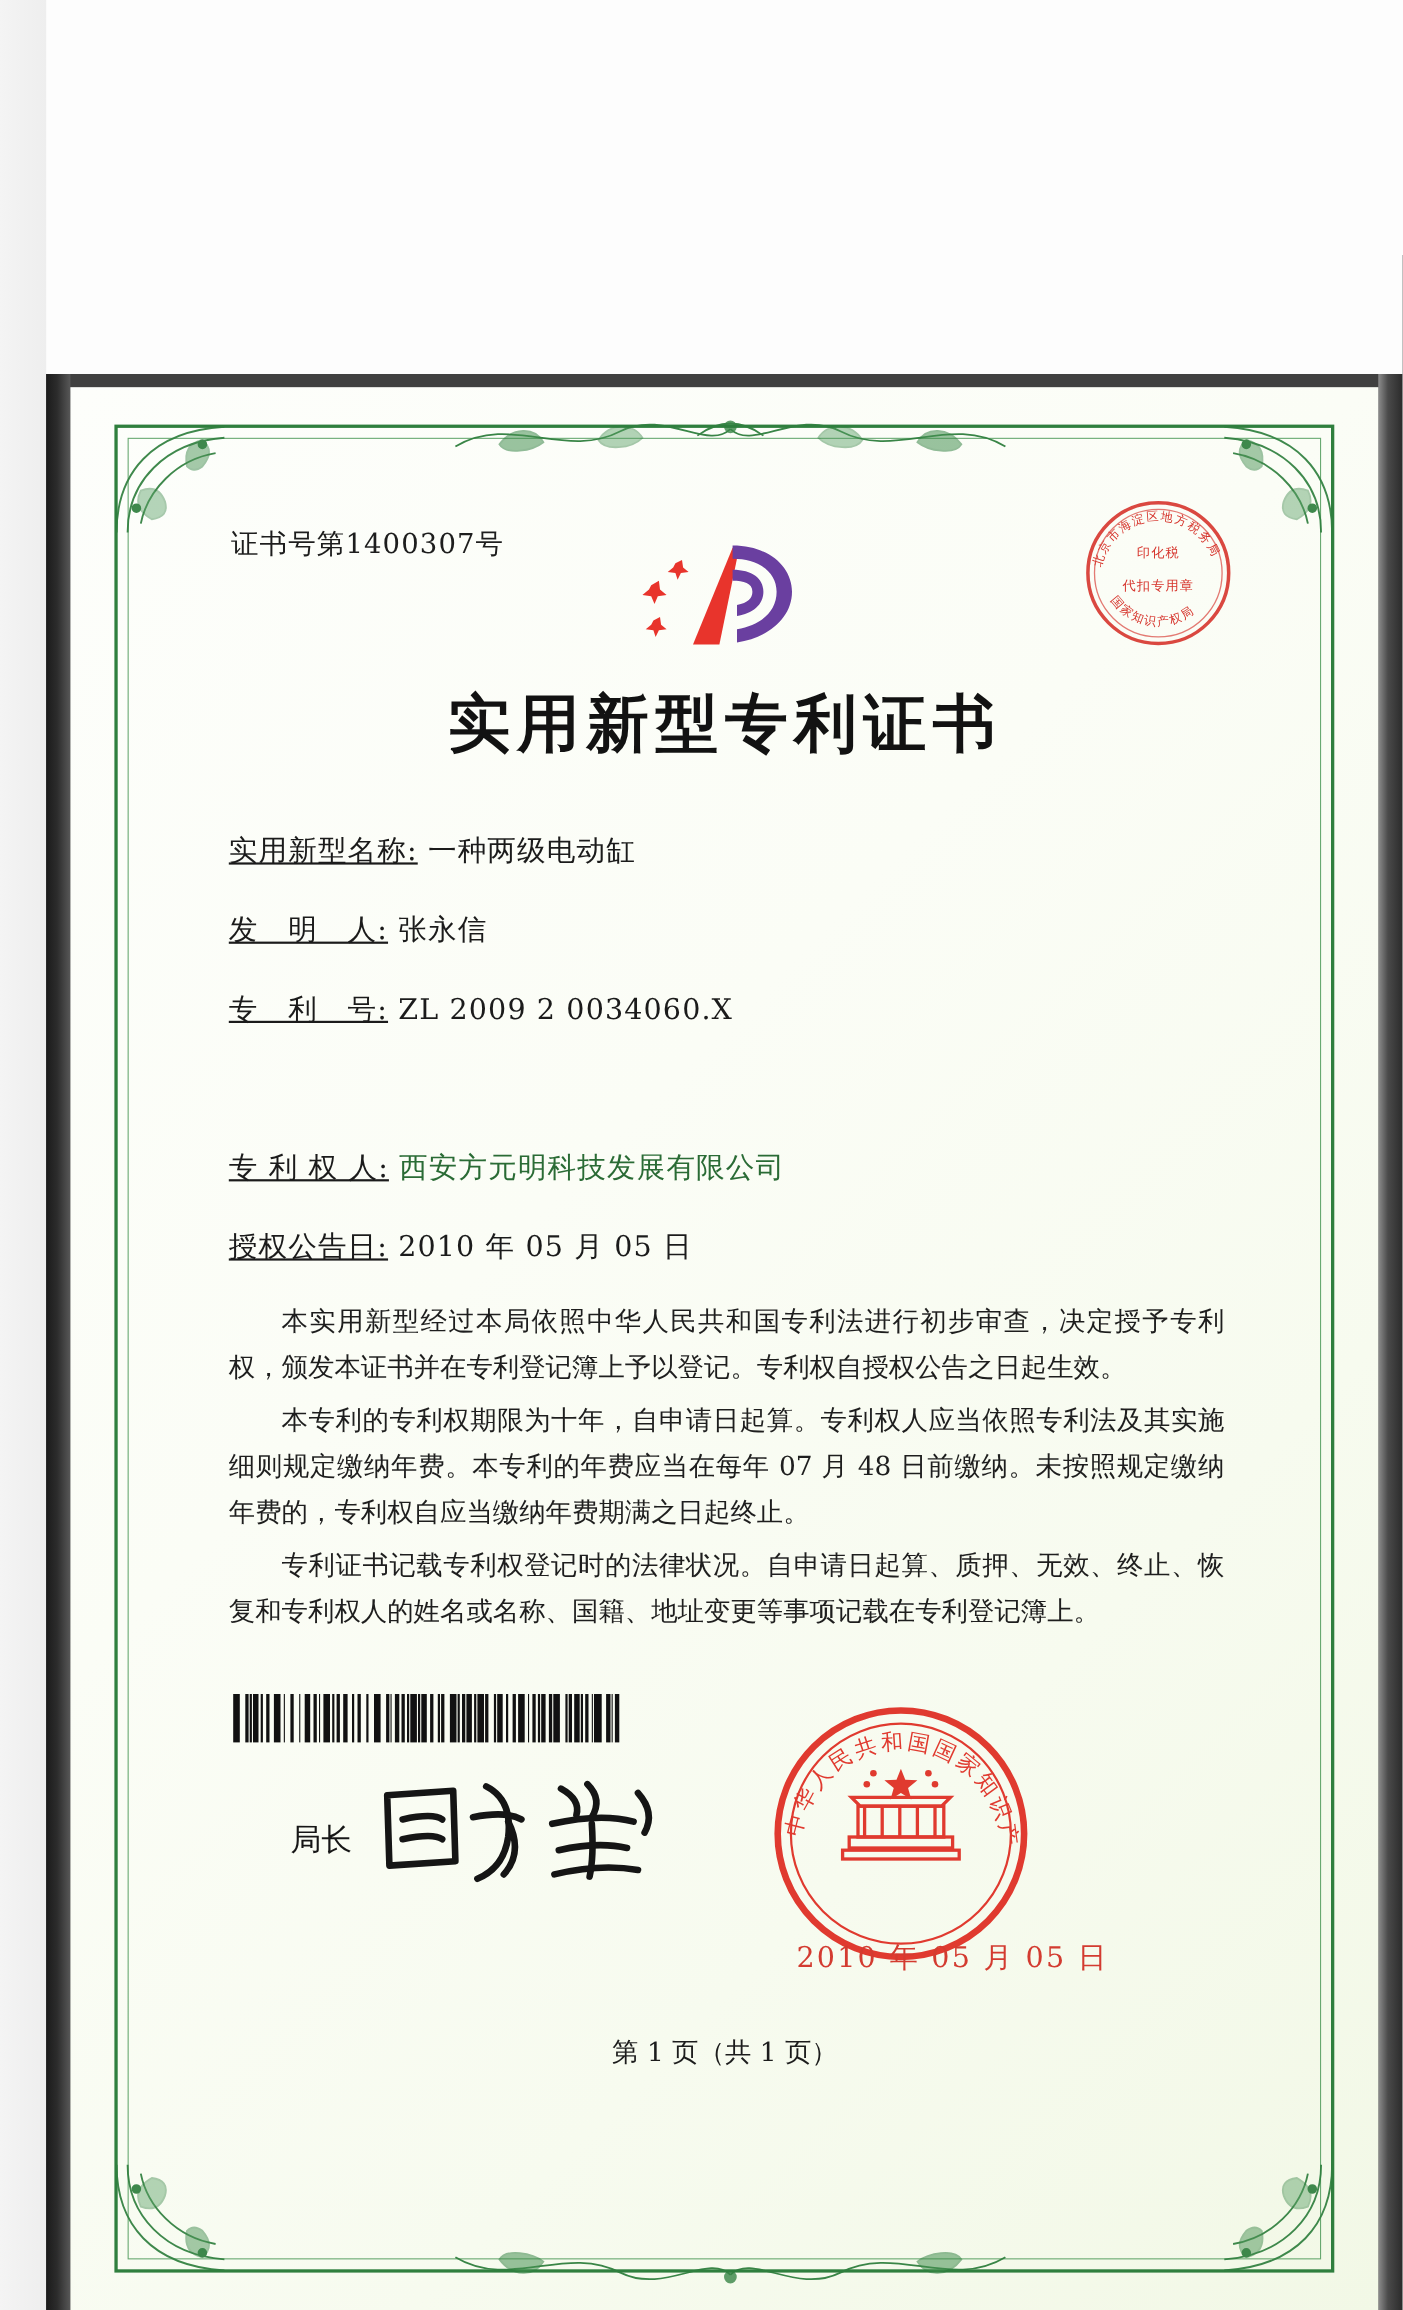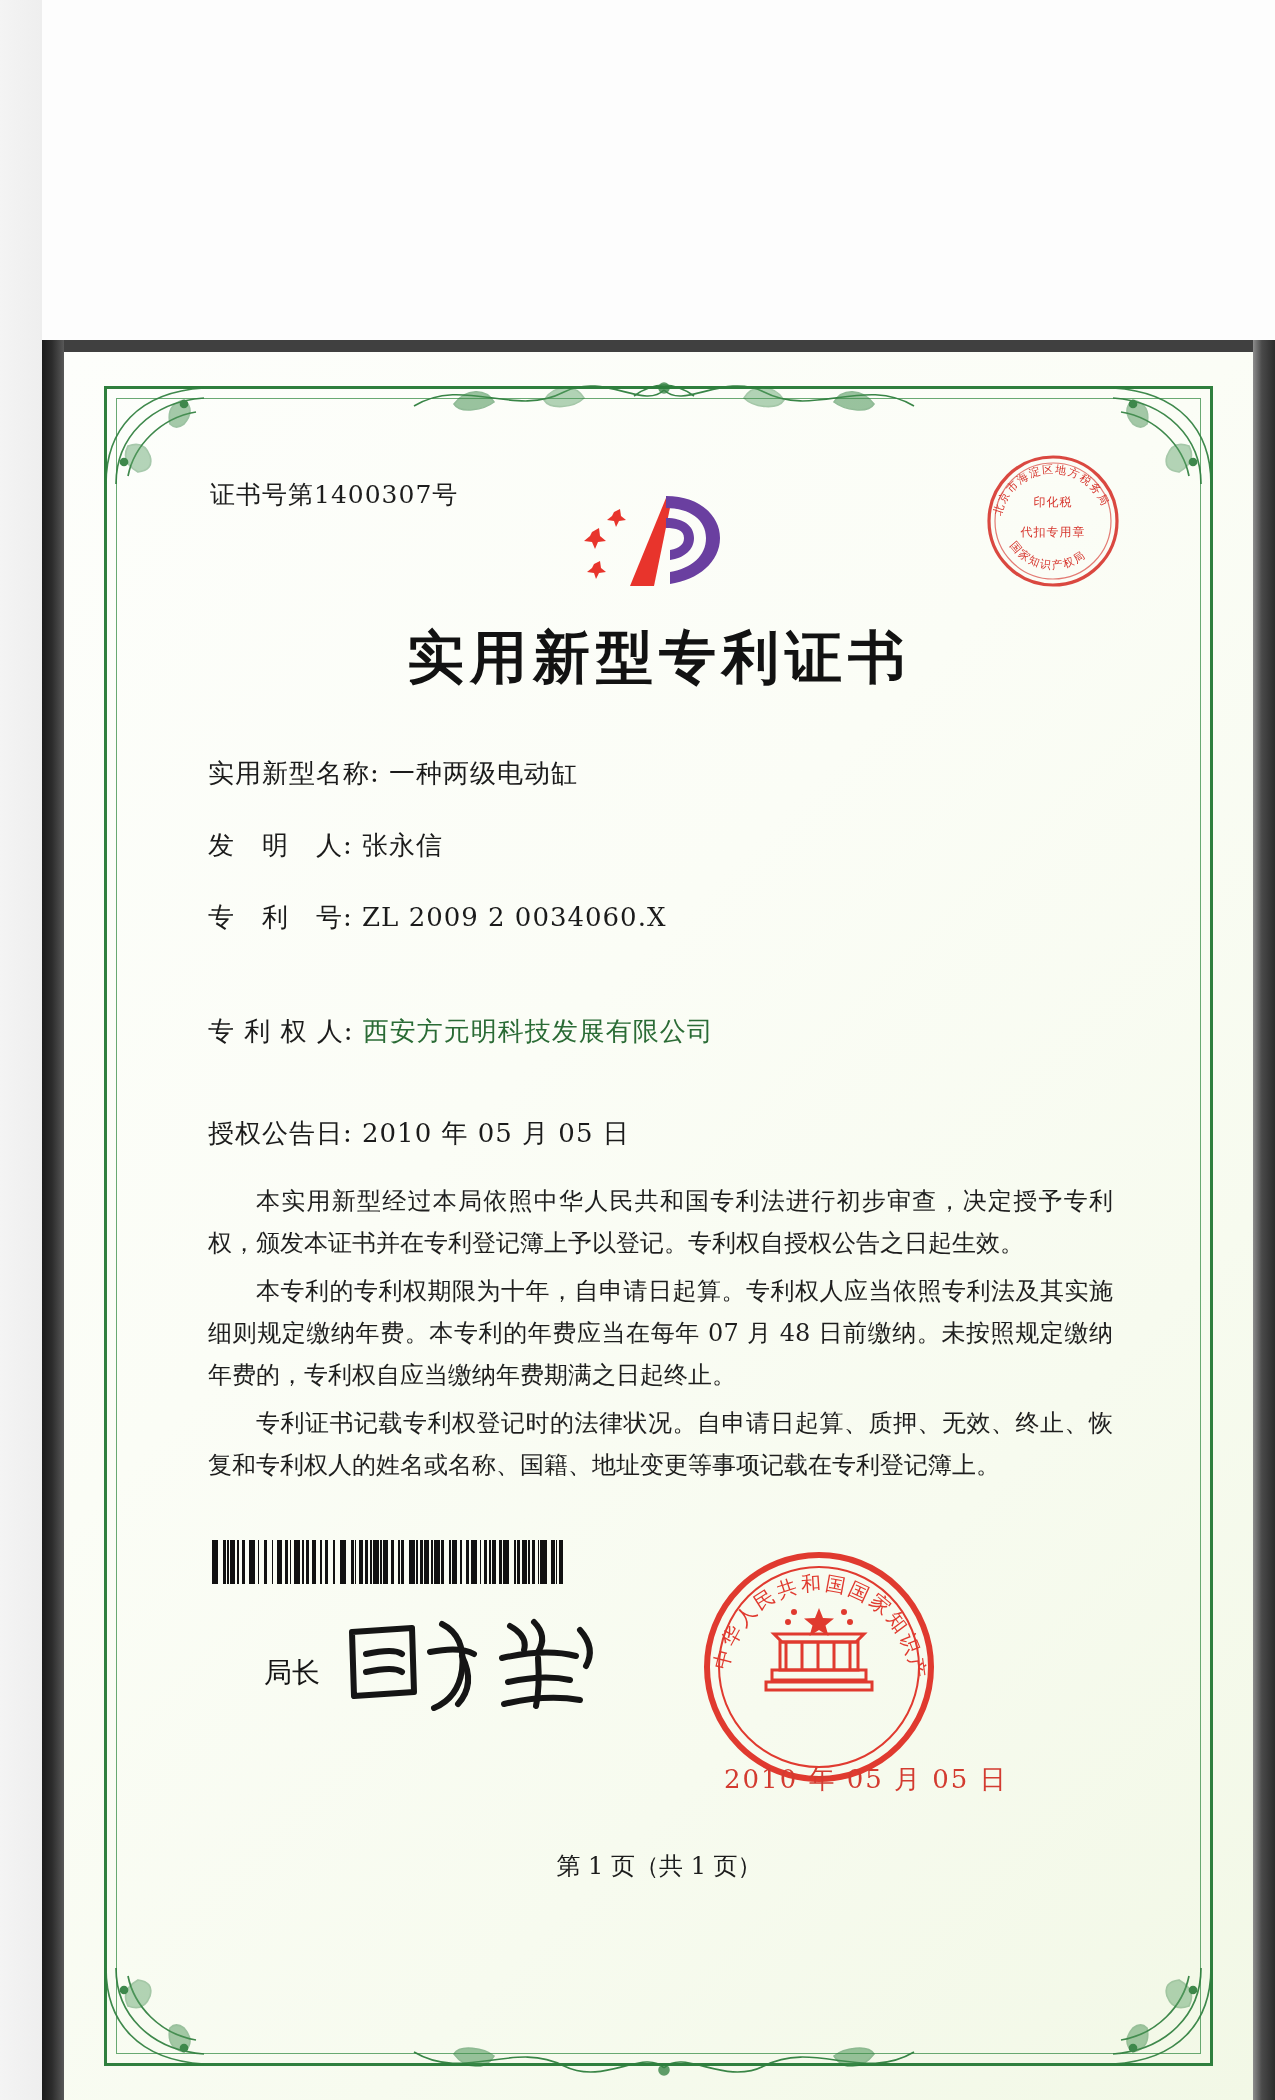--- a/index.html
+++ b/index.html
@@ -163,29 +163,29 @@
 
   .field-row {
     position: absolute;
     left: 44px;
     font-size: 26px;
     color: #1b1b1b;
     letter-spacing: 1px;
     white-space: nowrap;
     font-family: "DejaVu Serif", serif;
   }
-  .field-label { color: #1b1b1b; }
+  .field-label { color: #1b1b1b; text-decoration: underline; }
   .field-value { color: #1b1b1b; }
   .field-value.green { color: #2a6b35; }
 
   #row-name   { top: 314px; }
   #row-inventor { top: 386px; }
   #row-patentno { top: 458px; }
   #row-appdate { top: 530px; }
-  #row-holder  { top: 572px; }
+  #row-holder  { top: 602px; }
   #row-grantdate { top: 674px; }
 
   .para {
     position: absolute;
     left: 44px;
     width: 905px;
     font-size: 24px;
     line-height: 42px;
     color: #1e1e1e;
     text-align: justify;

